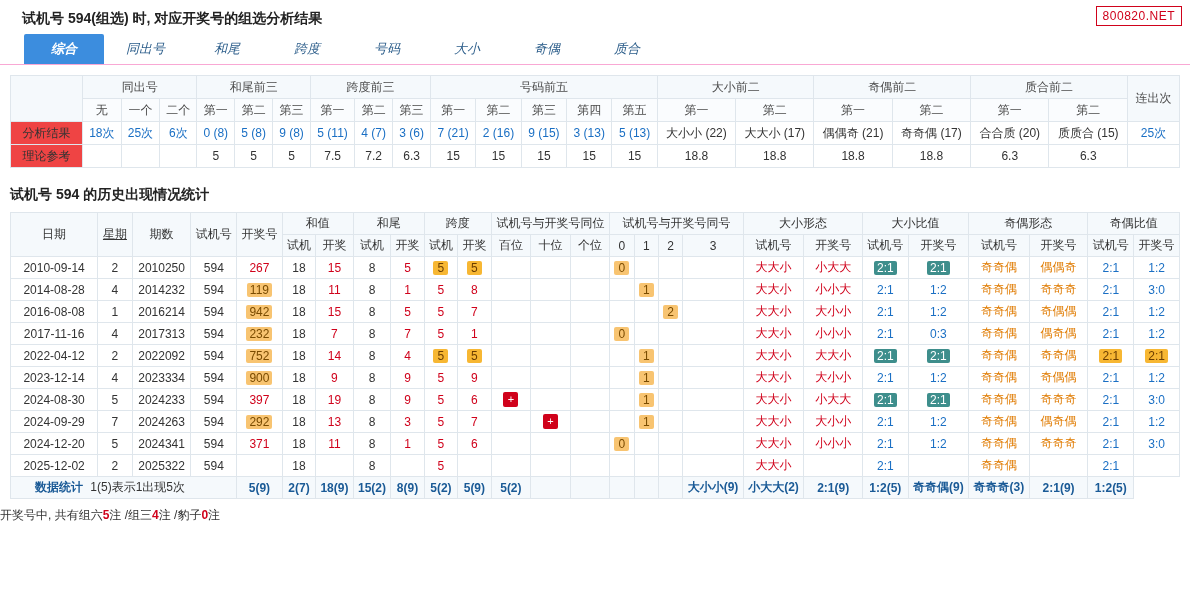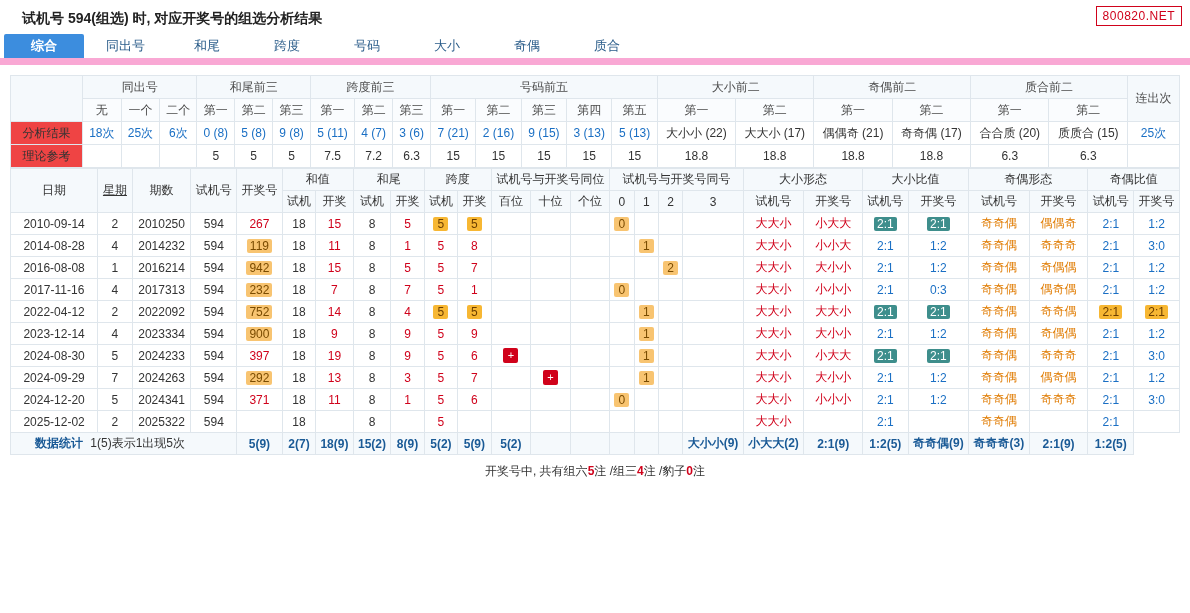--- a/index.html
+++ b/index.html
@@ -29,24 +29,25 @@
     color: #d0021b;
     font-size: 12px;
     padding: 2px 6px;
     background: #fff;
     letter-spacing: .5px;
   }
 
   
   .tabs {
     display: flex;
-    border-bottom: 7px solid #f9a8d4;
-    padding-left: 4px;
+    border-bottom: 1px solid #f9a8d4;
+    padding-left: 24px;
     height: 31px;
     align-items: stretch;
+    font-style: italic;
   }
   .tab {
     min-width: 80px;
     padding: 0 22px;
     display: flex;
     align-items: center;
     justify-content: center;
     font-size: 13px;
     color: #2b5d8a;
     cursor: pointer;
@@ -109,21 +110,20 @@
     display: inline-block;
     width: 15px; height: 15px;
     line-height: 14px;
     background: #d0021b;
     color: #fff;
     font-size: 11px;
     border-radius: 2px;
   }
   .stat-row td { background: #f5f9fc; font-weight: bold; color: #1a5a96; }
   .footnote {
-    text-align: center;
     font-size: 12px;
     padding-top: 8px;
     color: #333;
   }
   .fn-red { color: #d0021b; font-weight: bold; }
 </style>
 </head>
 <body>
 
 <div class="page">
@@ -223,20 +223,21 @@
           <td>18.8</td>
           <td>18.8</td>
           <td>6.3</td>
           <td>6.3</td>
           <td></td>
         </tr>
       </tbody>
     </table>
   </div>
 
+  <div class="sec-title">试机号 594 的历史出现情况统计</div>
 
   <div class="hist-wrap">
     <table id="hist-table">
       <thead>
         <tr>
           <td rowspan="2" style="width:86px;text-align:center;">日期</td>
           <td rowspan="2" style="width:34px;text-decoration:underline;">星期</td>
           <td rowspan="2" style="width:58px;">期数</td>
           <td rowspan="2" style="width:42px;">试机号</td>
           <td rowspan="2" style="width:42px;">开奖号</td>

